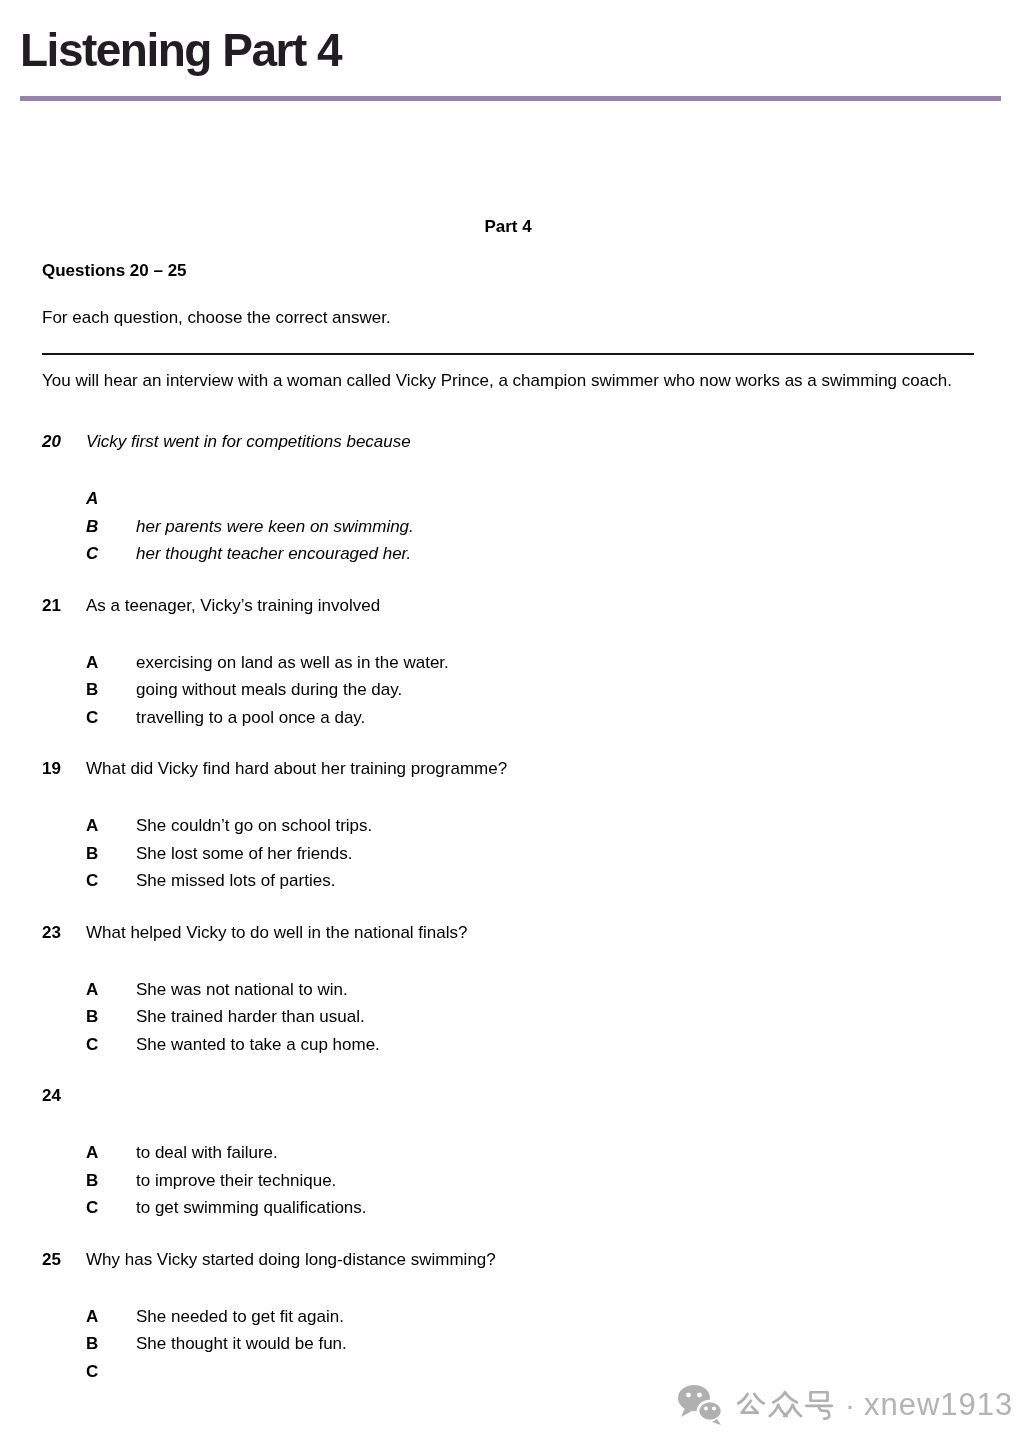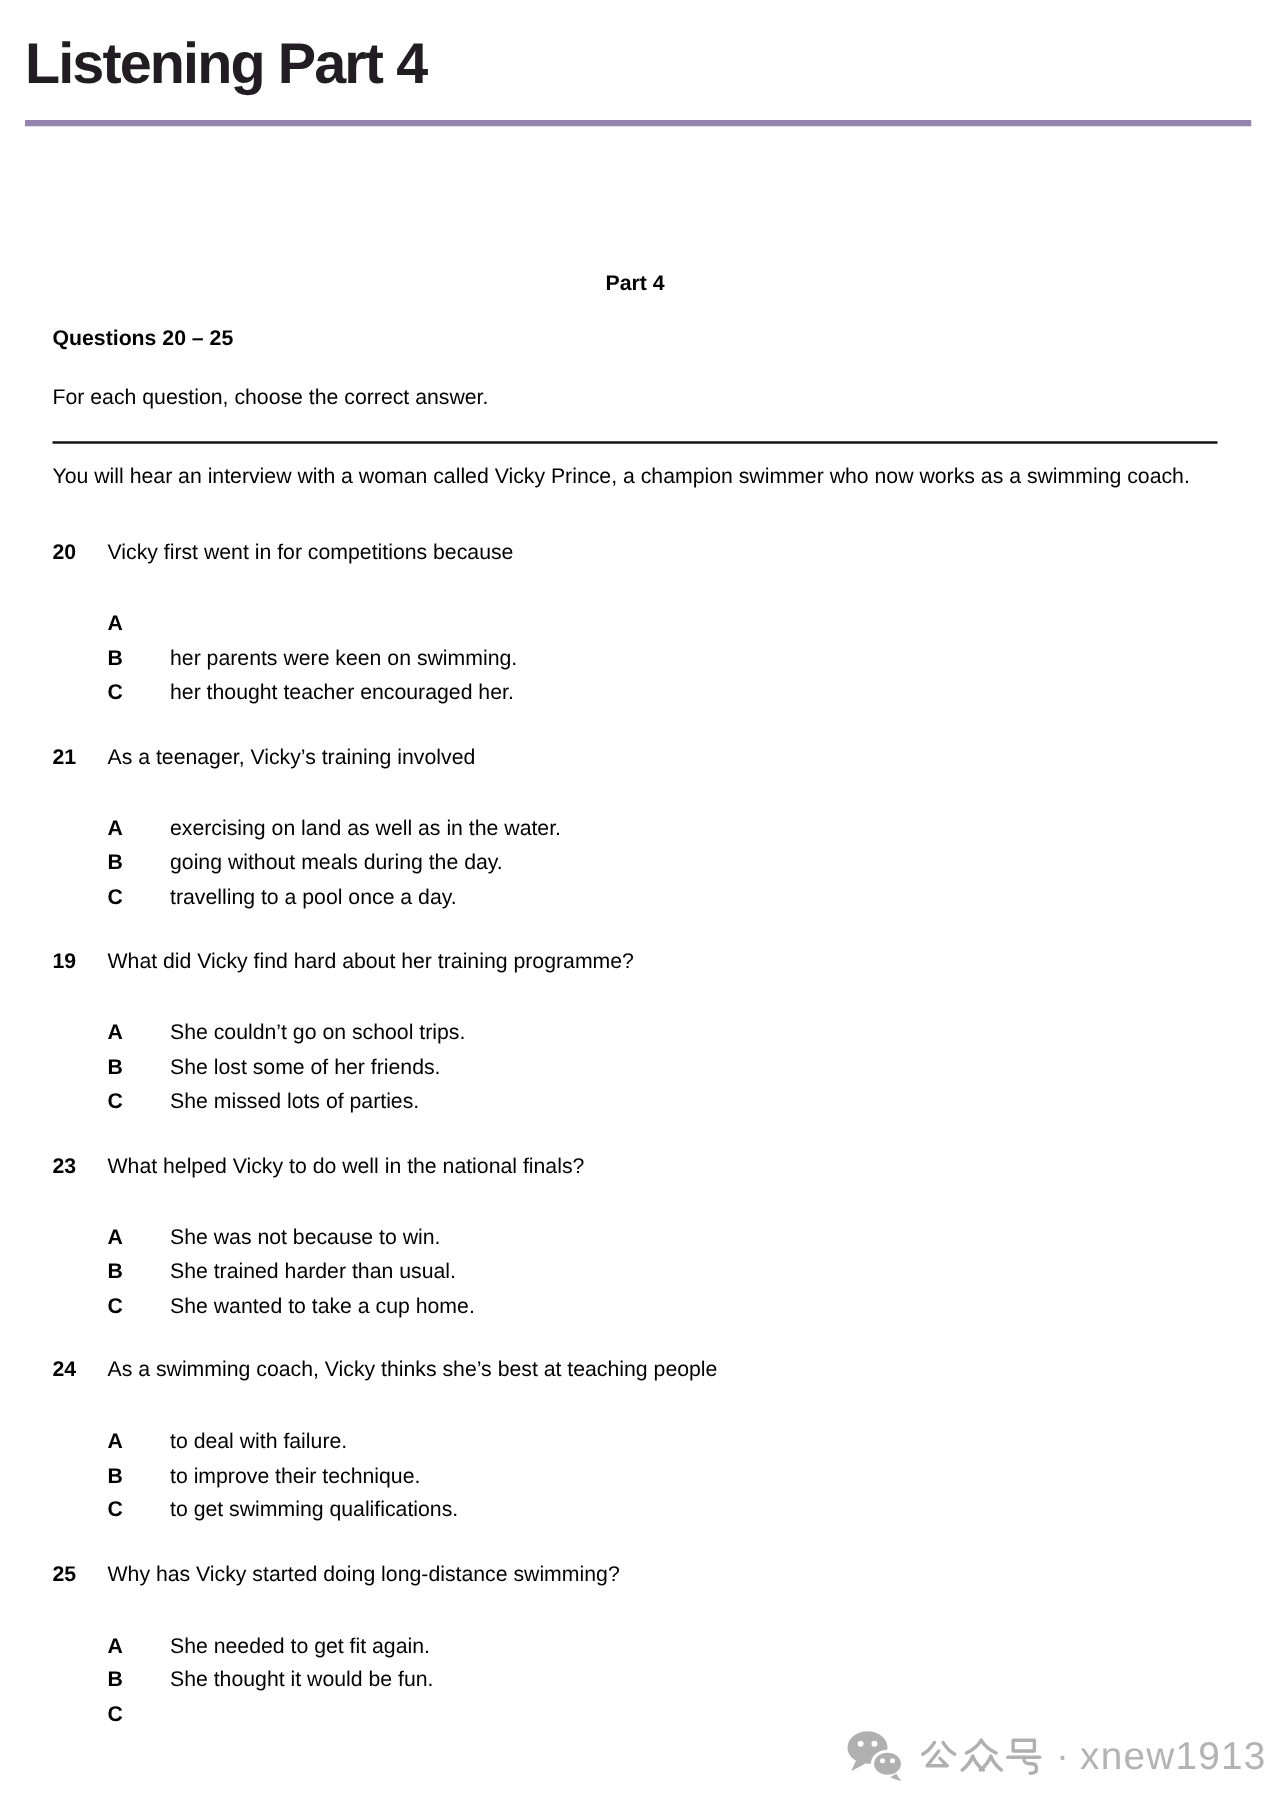--- a/index.html
+++ b/index.html
@@ -50,21 +50,21 @@
   .divider {
     margin: 24px 0 0 0;
     border: none;
     border-top: 2px solid #141414;
   }
   .intro {
     margin-top: 14px;
     line-height: 24px;
   }
   .question { margin-top: 26px; }
-  .question.first { margin-top: 37px; }
+  .question.first { margin-top: 37px; font-style: italic; }
   .q-line { display: flex; line-height: 24px; }
   .q-num { width: 44px; flex: none; font-weight: 700; }
   .options { margin-top: 31px; }
   .opt-row { display: flex; line-height: 27.5px; margin-left: 44px; }
   .opt-letter { width: 50px; flex: none; font-weight: 700; }
   .watermark {
     position: absolute;
     left: 676px;
     top: 1384px;
     display: flex;
@@ -155,37 +155,36 @@
   </div>
 
   <div class="question">
     <div class="q-line">
       <span class="q-num">23</span>
       <span class="q-text">What helped Vicky to do well in the national finals?</span>
     </div>
     <div class="options">
       <div class="opt-row">
         <span class="opt-letter">A</span>
-        <span class="opt-text">She was not because to win.</span>
+        <span class="opt-text">She was not national to win.</span>
       </div>
       <div class="opt-row">
         <span class="opt-letter">B</span>
         <span class="opt-text">She trained harder than usual.</span>
       </div>
       <div class="opt-row">
         <span class="opt-letter">C</span>
         <span class="opt-text">She wanted to take a cup home.</span>
       </div>
     </div>
   </div>
 
   <div class="question">
     <div class="q-line">
       <span class="q-num">24</span>
-      <span class="q-text">As a swimming coach, Vicky thinks she’s best at teaching people</span>
     </div>
     <div class="options">
       <div class="opt-row">
         <span class="opt-letter">A</span>
         <span class="opt-text">to deal with failure.</span>
       </div>
       <div class="opt-row">
         <span class="opt-letter">B</span>
         <span class="opt-text">to improve their technique.</span>
       </div>

